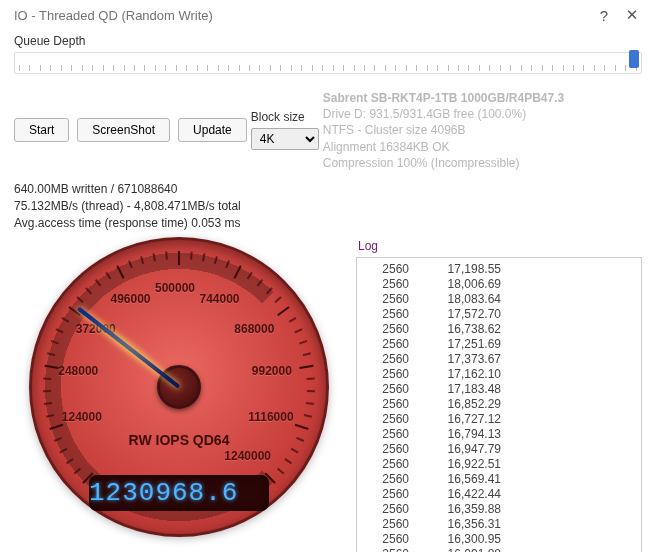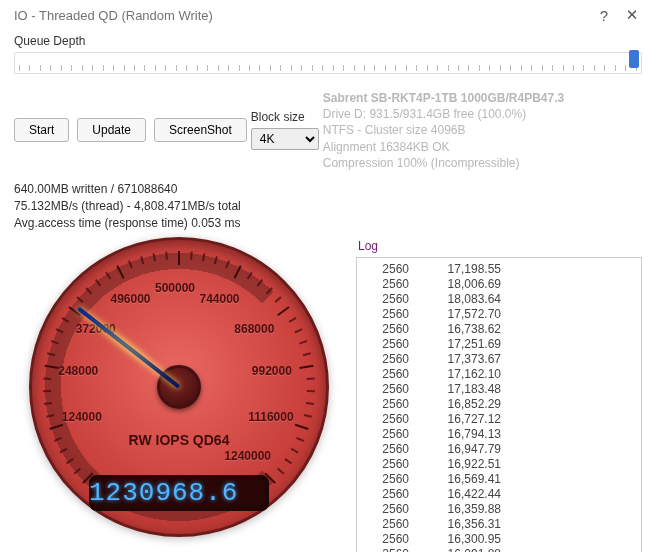--- a/index.html
+++ b/index.html
@@ -125,22 +125,22 @@
         <span></span>
         <span></span>
         <span></span>
       </div>
     <div class="slider-handle"></div>
   </div>
 
   <div class="controls-row">
     <div class="buttons">
       <button class="ctl">Start</button>
+      <button class="ctl">ScreenShot</button>
       <button class="ctl">Update</button>
-      <button class="ctl">ScreenShot</button>
     </div>
     <div class="block-col">
       <div>Block size</div>
       <select>
         <option>4K</option>
       </select>
     </div>
     <div class="dev-info">
       <div class="name">Sabrent SB-RKT4P-1TB 1000GB/R4PB47.3</div>
       <div>Drive D: 931.5/931.4GB free (100.0%)</div>

